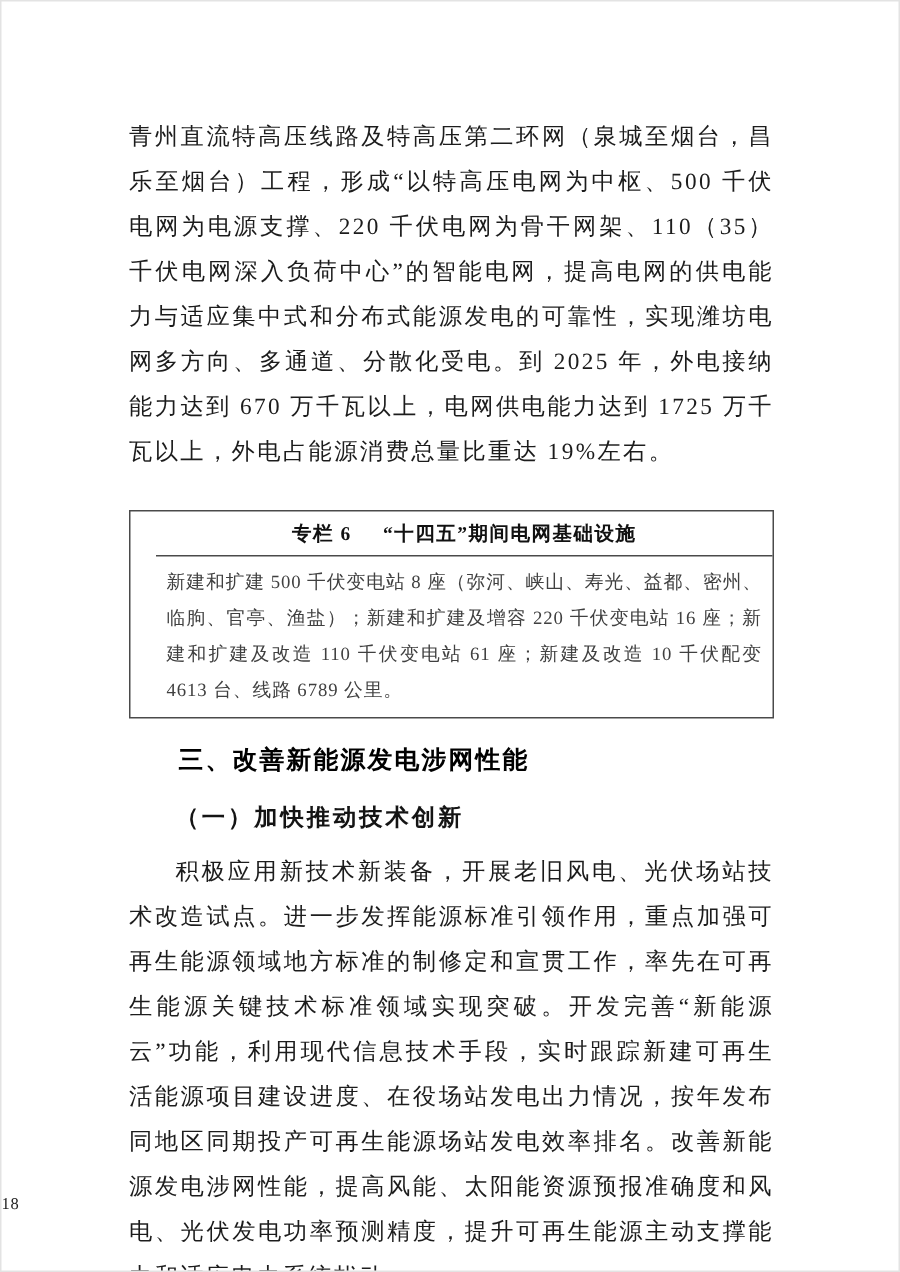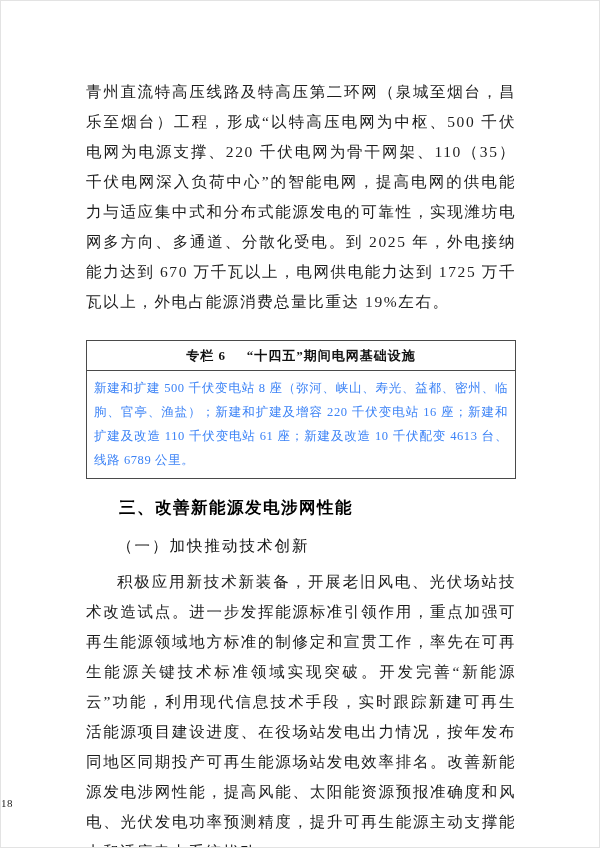--- a/index.html
+++ b/index.html
@@ -36,20 +36,21 @@
     color: #1c1c1c;
   }
   .body-text.indent {
     text-indent: 2em;
   }
   .column-box {
     margin-top: 23px;
     border: 1.5px solid #4a4a4a;
     width: 100%;
     box-sizing: border-box;
+    padding-left: 17px;
   }
   .column-box-header {
     border-bottom: 1px solid #4a4a4a;
     text-align: center;
     font-weight: bold;
     font-size: 13px;
     letter-spacing: 1px;
     padding: 6px 4px 5px 4px;
     color: #111;
   }
@@ -57,36 +58,36 @@
     display: inline-block;
     width: 1.6em;
   }
   .column-box-body {
     font-size: 12.5px;
     line-height: 24px;
     letter-spacing: 0.6px;
     text-align: justify;
     text-justify: inter-character;
     padding: 5px 7px 6px 7px;
-    color: #3b82f6;
+    color: #404040;
   }
   .section-heading {
     margin: 14px 0 0 0;
     padding-left: 2em;
     font-family: "Liberation Sans", "DejaVu Sans", sans-serif;
     font-weight: bold;
     font-size: 16.5px;
     letter-spacing: 1.5px;
     line-height: 28px;
     color: #000;
   }
   .subsection-heading {
     margin: 11px 0 0 0;
     padding-left: 2em;
-    font-weight: normal;
+    font-weight: bold;
     font-size: 15.5px;
     letter-spacing: 2px;
     line-height: 28px;
     color: #141414;
   }
   .para2 {
     margin-top: 7px;
   }
   .page-number {
     position: absolute;

